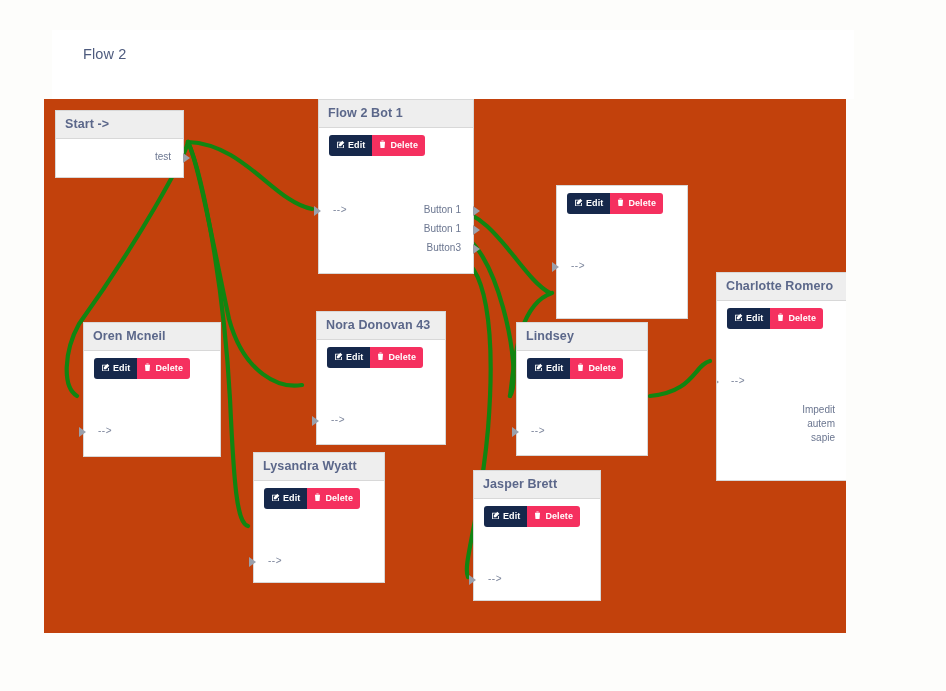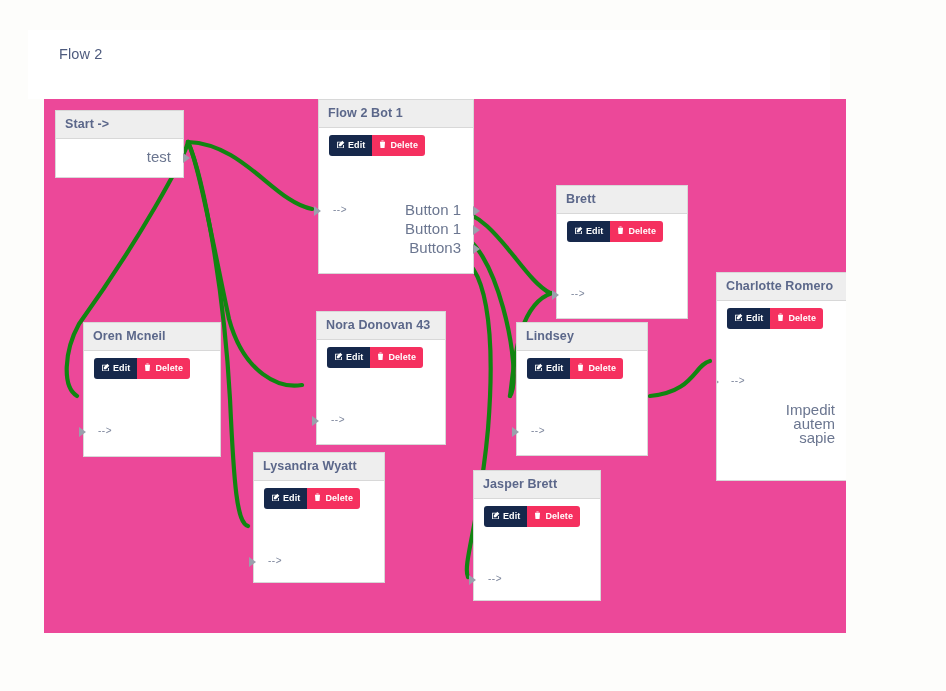--- a/index.html
+++ b/index.html
@@ -19,21 +19,21 @@
   #app {
     position: absolute;
     left: 0; top: 0;
     width: 946px; height: 691px;
     background: #fdfdfb;
   }
 
   
   #flow-header {
     position: absolute;
-    left: 28px;
+    left: 52px;
     top: 30px;
     width: 802px;
     height: 69px;
     background: #ffffff;
     box-sizing: border-box;
   }
   #flow-title {
     position: absolute;
     left: 31px;
     top: 16px;
@@ -43,21 +43,21 @@
     letter-spacing: .1px;
   }
 
   
   #canvas {
     position: absolute;
     left: 44px;
     top: 99px;
     width: 802px;
     height: 534px;
-    background: #ec4899;
+    background: #c2410c;
     overflow: hidden;
   }
 
   
   #links {
     position: absolute;
     left: 0; top: 0;
     width: 802px;
     height: 534px;
     pointer-events: none;
@@ -118,21 +118,21 @@
     vertical-align: -1px;
   }
 
   
   .ports {
     position: absolute;
     left: 0; right: 0;
   }
   .port {
     position: relative;
-    font-size: 15px;
+    font-size: 10px;
     color: #6b7690;
     line-height: 13px;
     height: 19px;
     white-space: nowrap;
   }
   .port.in {
     text-align: left;
     padding-left: 14px;
     color: #7d869c;
     font-size: 10px;
@@ -265,21 +265,20 @@
             <span>Button 1</span>
           </div>
           <div class="port out">
             <span>Button3</span>
           </div>
         </div>
       </div>
     </div>
 
     <div class="node" id="node-brett">
-      <div class="node-header">Brett</div>
       <div class="node-body">
         <div class="btn-row">
           <button class="btn btn-edit">
             <span class="gl">
               <svg width="9" height="9" viewBox="0 0 16 16">
                   <path fill="#ffffff" d="M2 3h7v1.6H3.6v8.8h8.8V9H14v5.4H2zM11.2 1.2 14.8 4.8 8.6 11H5v-3.6z"></path>
                 </svg>
             </span><span>Edit</span>
           </button><button class="btn btn-delete">
             <span class="gl">

